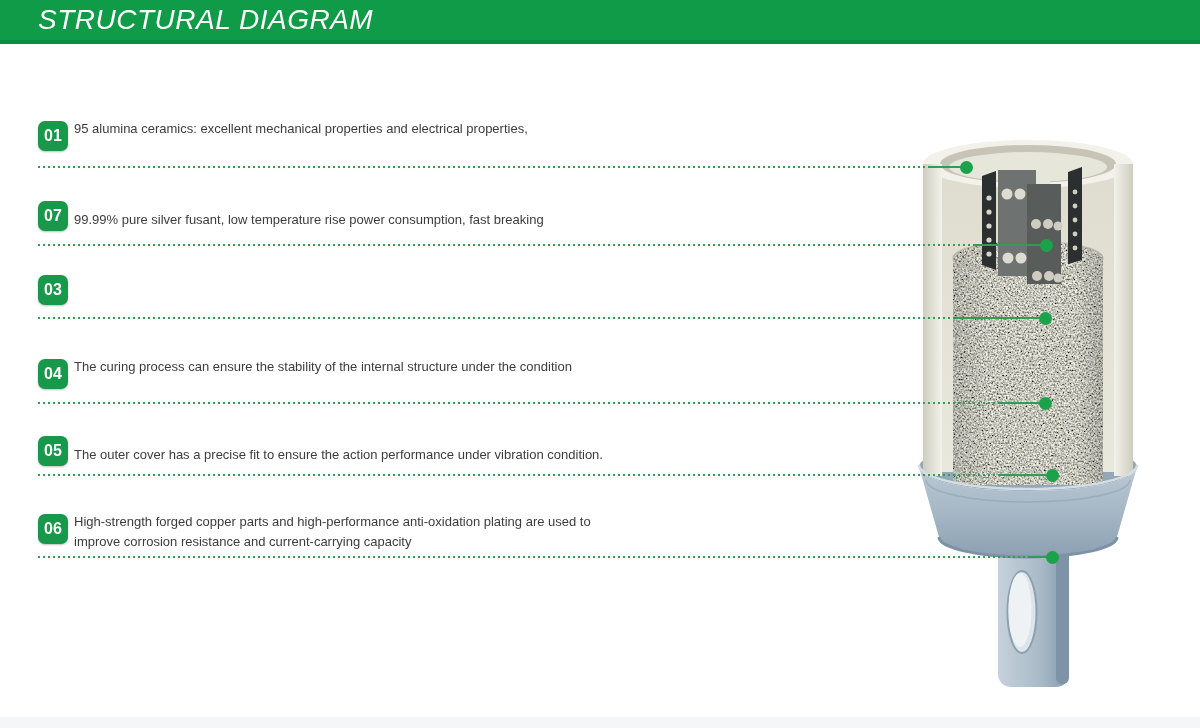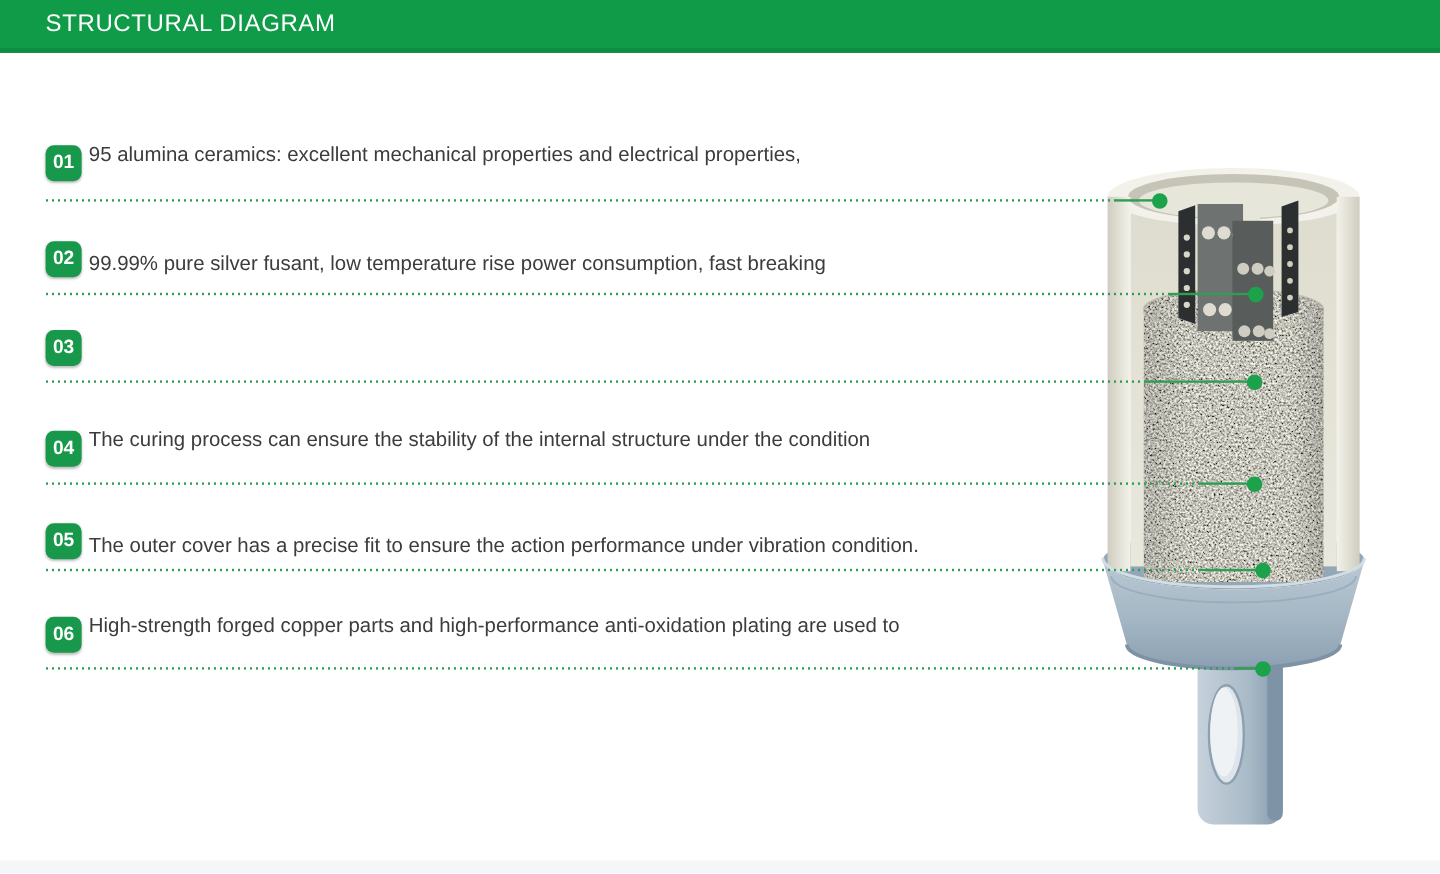--- a/index.html
+++ b/index.html
@@ -8,30 +8,30 @@
     --text:#3c3c3c;
   }
   html,body{margin:0;padding:0;}
   body{font-family:"Liberation Sans", sans-serif; background:#ffffff;}
   .page{position:relative;width:1200px;height:728px;overflow:hidden;background:#ffffff;}
 
   
   .header{position:absolute;left:0;top:0;width:1200px;height:40px;
     background:var(--header-green);border-bottom:4px solid var(--header-green-dark);}
   .header .title{position:absolute;left:38px;top:0;line-height:40px;color:#ffffff;
-    font-size:20px;font-weight:500;letter-spacing:0.5px;}
+    font-size:28px;font-weight:500;letter-spacing:0.5px;font-style:italic;}
 
   
   .callout{position:absolute;left:38px;}
   .badge{position:absolute;left:0;top:0;width:30px;height:30px;border-radius:7px;
     background:var(--badge-green);color:#ffffff;font-size:16px;font-weight:bold;
     display:flex;align-items:center;justify-content:center;
     box-shadow:0 1px 2px rgba(0,0,0,0.25);}
   .ctext{position:absolute;left:36px;width:760px;color:var(--text);
-    font-size:17px;line-height:19.5px;white-space:nowrap;}
+    font-size:13px;line-height:19.5px;white-space:nowrap;}
   .ctext.double{top:-2px;}
   .ctext.single{top:9px;}
 
   
   .leader{position:absolute;left:0;width:1200px;height:2px;z-index:5;}
   .dseg{position:absolute;top:0;height:2px;
     background-image:repeating-linear-gradient(to right,var(--line-green) 0,var(--line-green) 2px,transparent 2px,transparent 5px);}
   .sseg{position:absolute;top:0;height:2px;background:var(--line-green);}
   .ldot{position:absolute;top:-5.5px;width:13px;height:13px;border-radius:50%;background:var(--dot-green);}
 
@@ -192,21 +192,21 @@
   </div>
 
   <div class="callout" style="top:121px">
     <span class="badge">01</span>
     <div class="ctext double">
       <div>95 alumina ceramics: excellent mechanical properties and electrical properties,</div>
     </div>
   </div>
 
   <div class="callout" style="top:201px">
-    <span class="badge">02</span>
+    <span class="badge">07</span>
     <div class="ctext single">
       <div>99.99% pure silver fusant, low temperature rise power consumption, fast breaking</div>
       <div></div>
     </div>
   </div>
 
   <div class="callout" style="top:275px">
     <span class="badge">03</span>
     <div class="ctext double">
     </div>
@@ -224,17 +224,18 @@
     <div class="ctext single">
       <div>The outer cover has a precise fit to ensure the action performance under vibration condition.</div>
       <div></div>
     </div>
   </div>
 
   <div class="callout" style="top:514px">
     <span class="badge">06</span>
     <div class="ctext double">
       <div>High-strength forged copper parts and high-performance anti-oxidation plating are used to</div>
+      <div>improve corrosion resistance and current-carrying capacity</div>
     </div>
   </div>
 
   <div class="footer-strip"></div>
 </div>
 
 </body></html>

